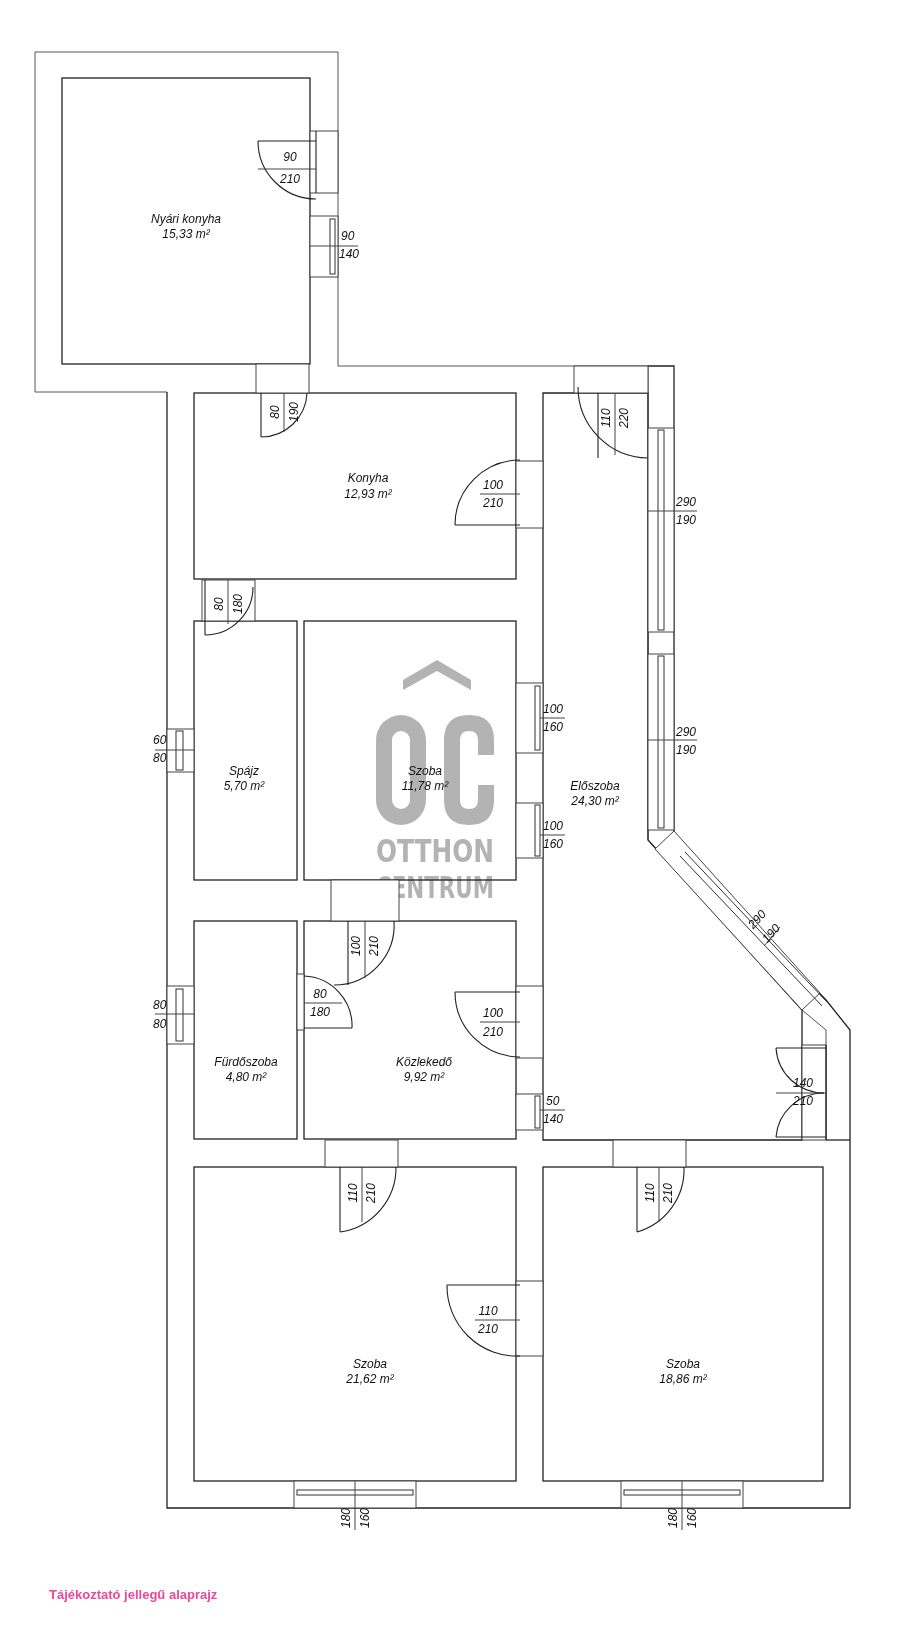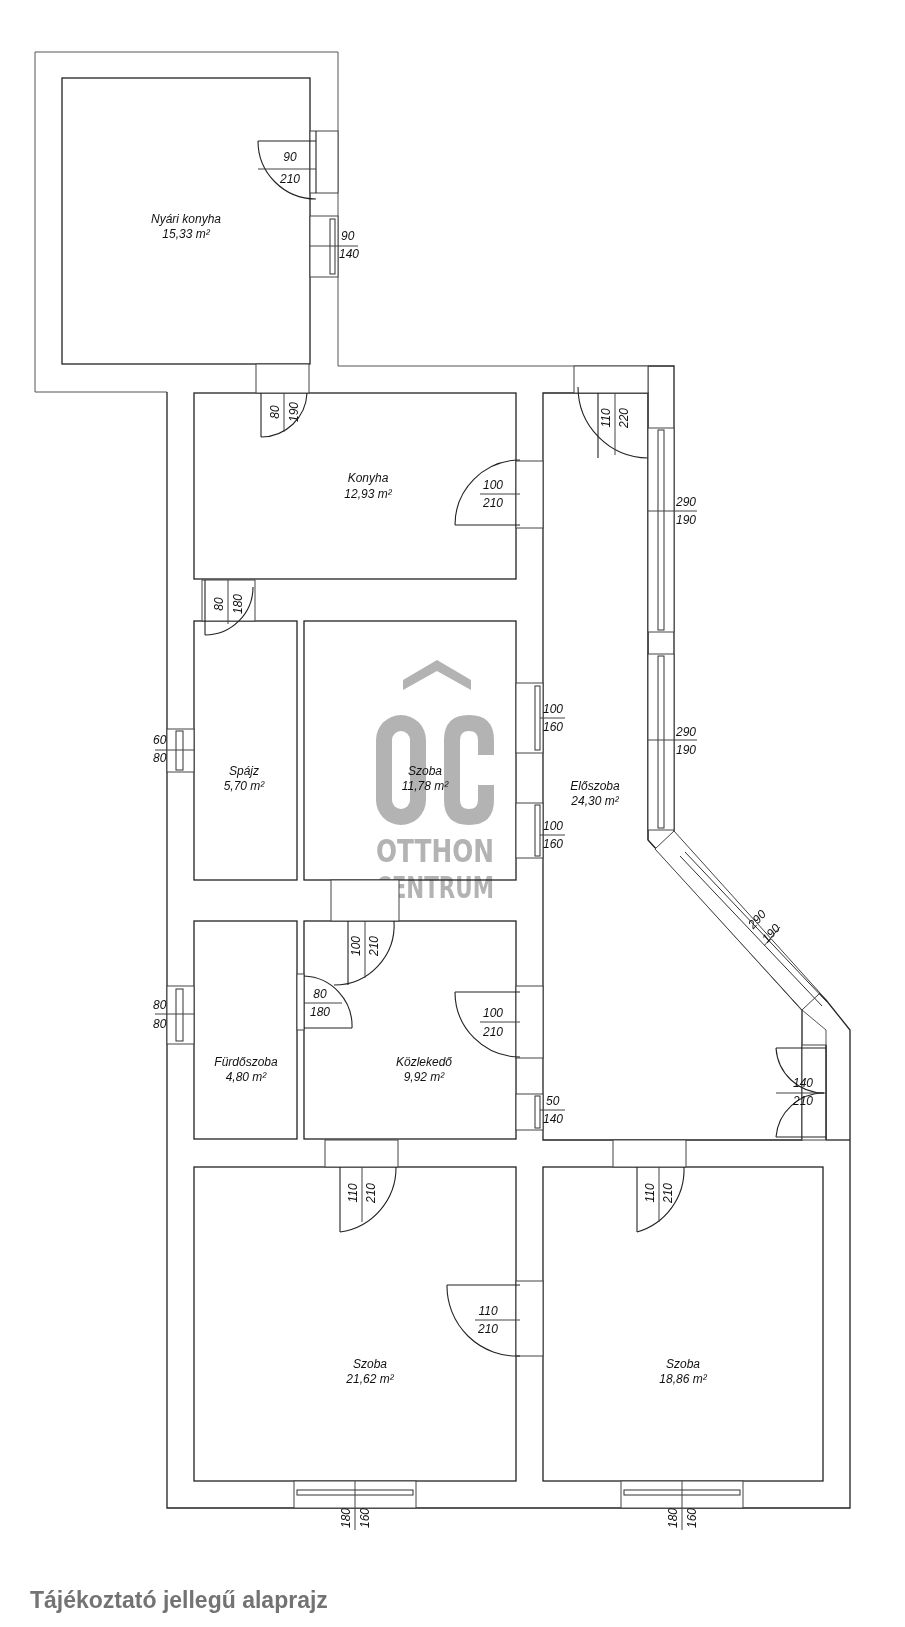--- a/index.html
+++ b/index.html
@@ -9,21 +9,21 @@
   .wall-light { fill: none; stroke: #555; stroke-width: 1; }
   .room { fill: #fff; stroke: #222; stroke-width: 1.3; }
   .opening { fill: #fff; stroke: #444; stroke-width: 1; }
   .swing { fill: none; stroke: #222; stroke-width: 1.1; }
   .glass { fill: #fff; stroke: #333; stroke-width: 1; }
   .dimline { stroke: #444; stroke-width: 1; }
   .lbl { font-family: "Liberation Sans", sans-serif; font-style: italic; font-size: 12px; fill: #111; }
   .dim { font-family: "Liberation Sans", sans-serif; font-style: italic; font-size: 12px; fill: #111; }
   .logo-shape { fill: #b3b3b3; }
   .logo-text { font-family: "DejaVu Sans", sans-serif; font-weight: bold; fill: #b3b3b3; }
-  .caption { position: absolute; left: 30px; top: 1587px; font-family: "Liberation Sans", sans-serif; font-weight: bold; font-size: 23px; color: #737373; }
+  .caption { position: absolute; left: 49px; top: 1587px; font-family: "Liberation Sans", sans-serif; font-weight: bold; font-size: 13px; color: #ec4899; }
 </style>
 </head>
 <body>
 
 <svg id="plan" viewBox="0 0 905 1627" xmlns="http://www.w3.org/2000/svg">
 
   <g>
 
     <polyline class="wall-light" points="35,392 35,52 338,52 338,366 648,366"></polyline>
     <line class="wall-light" x1="35" y1="392" x2="167" y2="392"></line>

